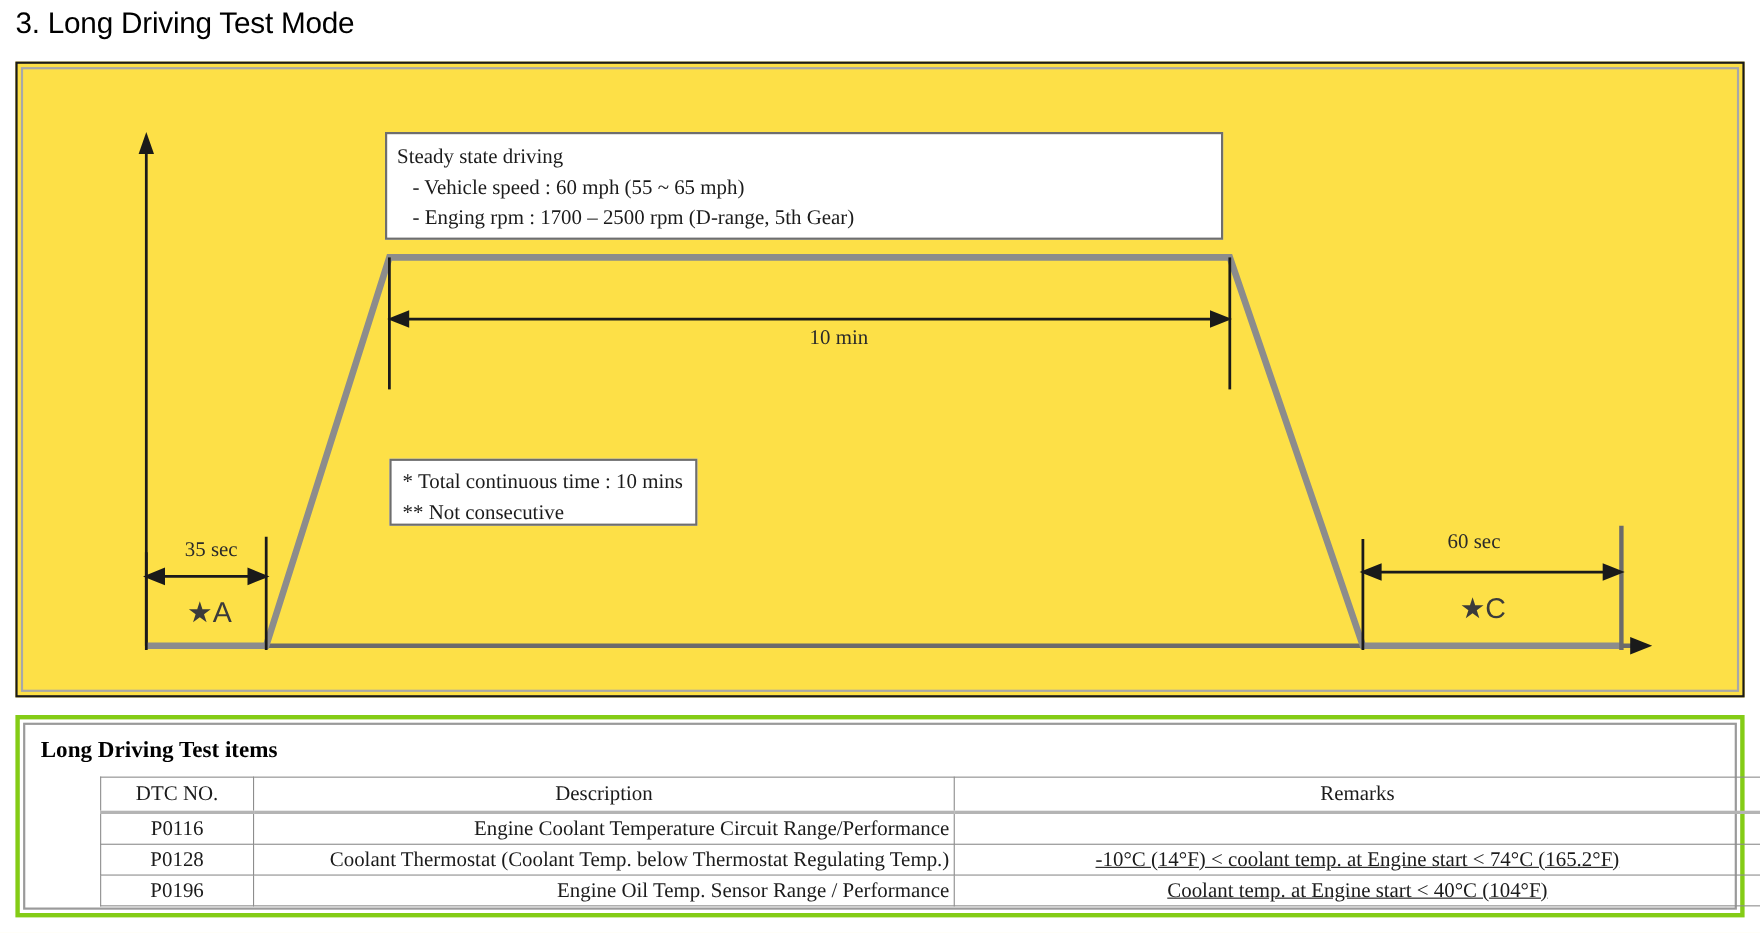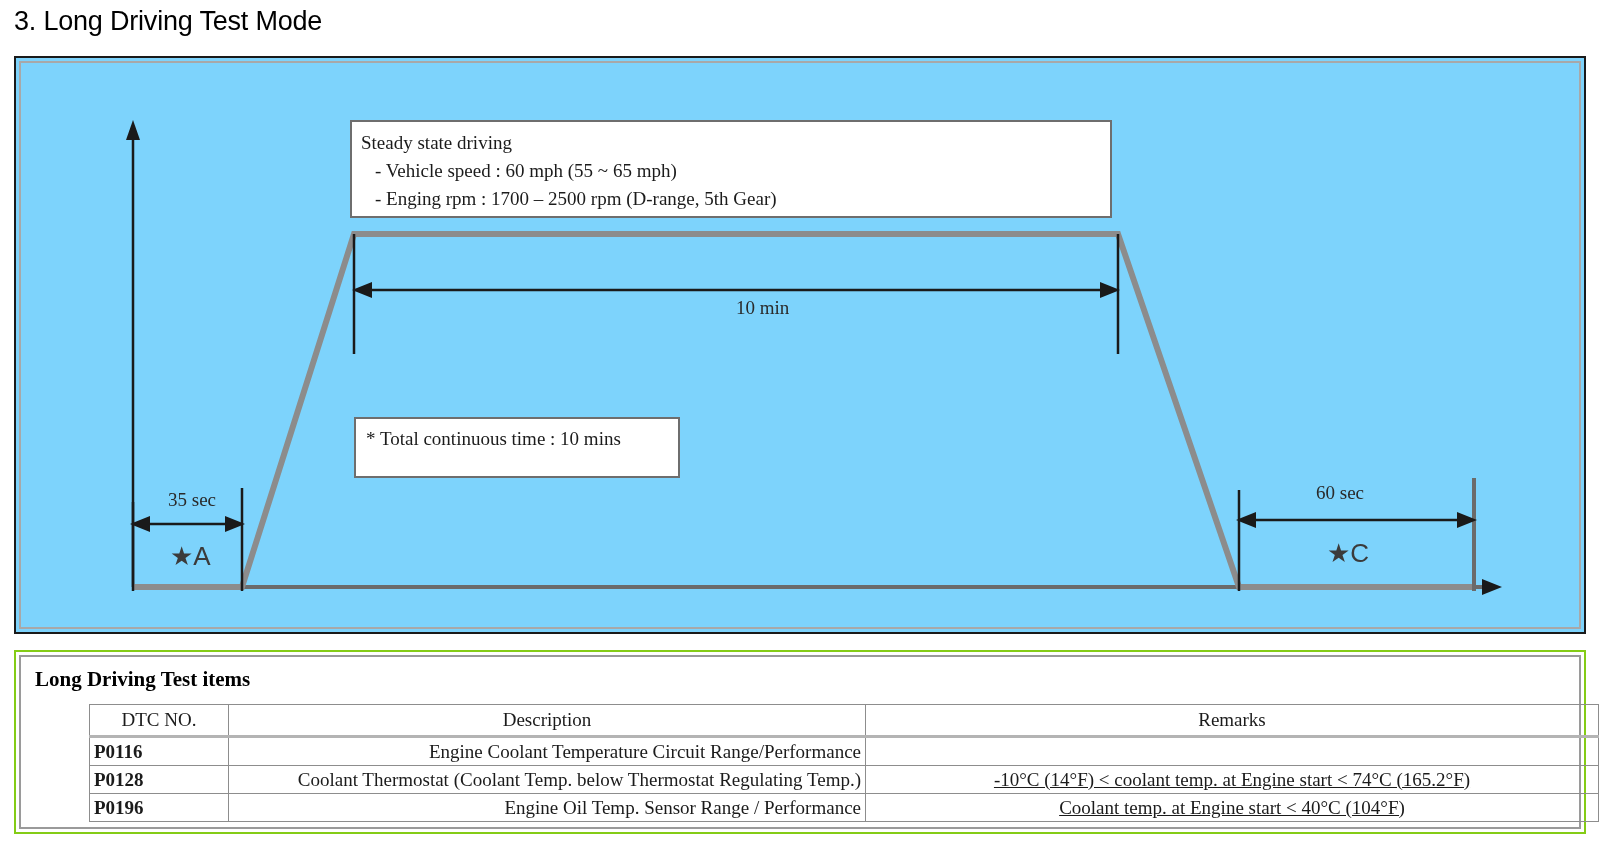--- a/index.html
+++ b/index.html
@@ -30,21 +30,21 @@
   }
 
   
   #diagram-frame {
     position: absolute;
     left: 14px;
     top: 56px;
     width: 1572px;
     height: 578px;
     border: 2px solid #1a1a1a;
-    background: #7dd3fc;
+    background: #fde047;
     box-sizing: border-box;
   }
   #diagram-frame-inner {
     position: absolute;
     left: 3px;
     top: 3px;
     right: 3px;
     bottom: 3px;
     border: 2px solid #a8a8a8;
     box-sizing: border-box;
@@ -76,21 +76,21 @@
     top: 62px;
     width: 762px;
     height: 98px;
   }
   #callout-steady .line-indent {
     padding-left: 14px;
   }
   #callout-total {
     left: 338px;
     top: 359px;
-    width: 326px;
+    width: 280px;
     height: 61px;
     padding: 6px 10px;
   }
 
   
   .diag-label {
     position: absolute;
     font-family: "Liberation Serif", serif;
     font-size: 19px;
     color: #2a2a2a;
@@ -125,21 +125,21 @@
     top: 480px;
   }
 
   
   #table-frame {
     position: absolute;
     left: 14px;
     top: 650px;
     width: 1572px;
     height: 184px;
-    border: 2px solid #84cc16;
+    border: 4px solid #84cc16;
     background: #ffffff;
     box-sizing: border-box;
   }
   #table-frame-inner {
     position: absolute;
     left: 3px;
     top: 3px;
     right: 3px;
     bottom: 3px;
     border: 2px solid #9a9a9a;
@@ -175,22 +175,21 @@
     font-weight: normal;
     overflow: hidden;
     white-space: nowrap;
   }
   #dtc-table thead th {
     text-align: center;
     border-bottom: 3px solid #b4b4b4;
     height: 30px;
   }
   #dtc-table td.col-dtc {
-    text-align: left;
-    font-weight: bold;
+    text-align: center;
   }
   #dtc-table td.col-desc {
     text-align: right;
   }
   #dtc-table td.col-remarks {
     text-align: center;
     text-decoration: underline;
   }
   .w-dtc { width: 130px; margin-top: 45px; }
   .w-desc { width: 628px; }
@@ -255,20 +254,21 @@
   </svg>
 
   <div id="callout-steady" class="callout">
     <div>Steady state driving</div>
     <div class="line-indent">- Vehicle speed : 60 mph (55 ~ 65 mph)</div>
     <div class="line-indent">- Enging rpm : 1700 – 2500 rpm (D-range, 5th Gear)</div>
   </div>
 
   <div id="callout-total" class="callout">
     <div>* Total continuous time : 10 mins</div>
+    <div>** Not consecutive</div>
   </div>
 
   <div id="label-10min" class="diag-label">10 min</div>
   <div id="label-35sec" class="diag-label">35 sec</div>
   <div id="label-60sec" class="diag-label">60 sec</div>
   <div id="label-star-a" class="star-label">★A</div>
   <div id="label-star-c" class="star-label">★C</div>
 </div>
 
 <div id="table-frame">

